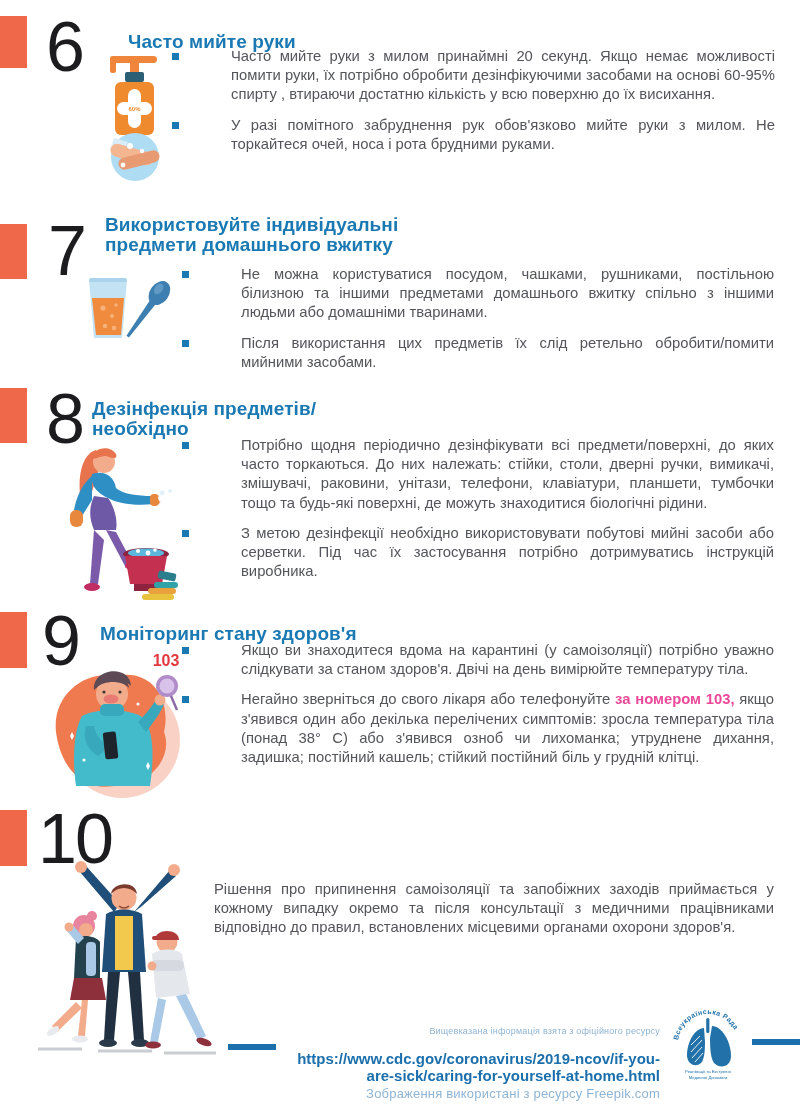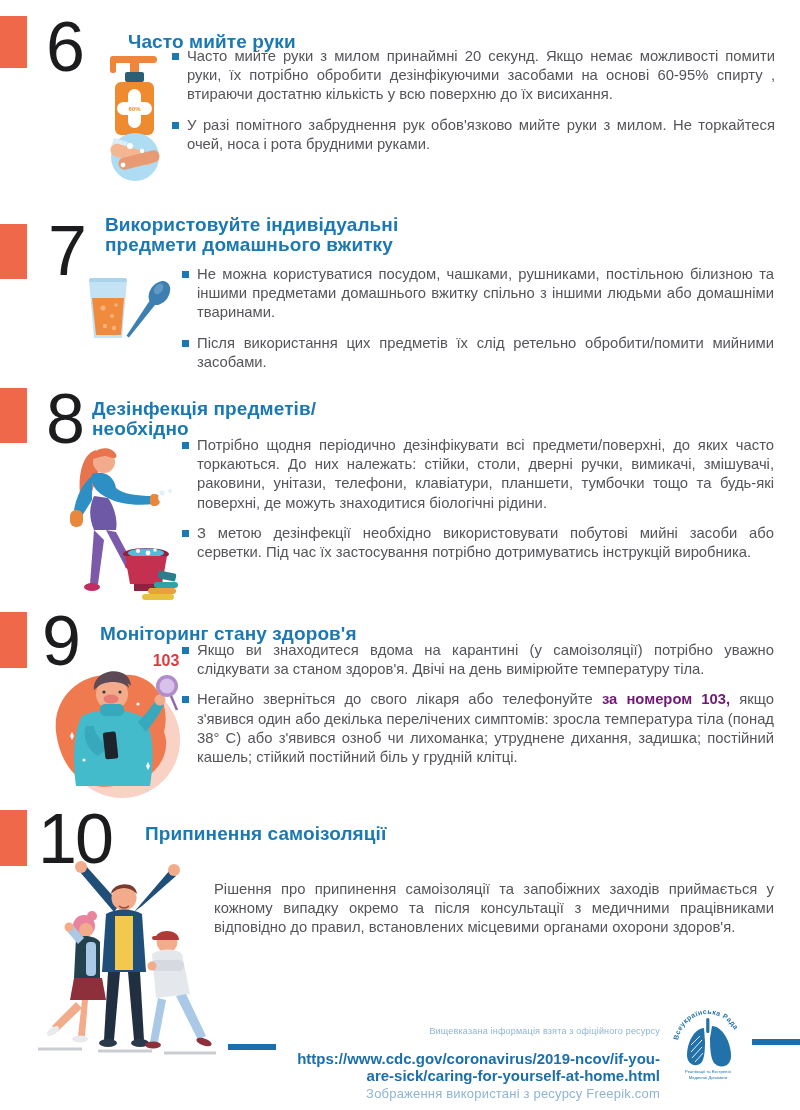--- a/index.html
+++ b/index.html
@@ -12,25 +12,25 @@
   .bar { position:absolute; left:0; width:27px; background:#F0684A; }
   .num {
     position:absolute; color:#1c1c1e; font-size:70px; font-weight:300;
     line-height:0.95; letter-spacing:-2px; font-family:"Liberation Sans", sans-serif;
   }
   .heading {
     position:absolute; color:#1A79B3; font-weight:bold; font-size:19px;
     line-height:1.07; letter-spacing:0.1px;margin-top:8px;
   }
   .content { position:absolute; color:#54555A; font-size:14.8px; line-height:1.3; text-align:justify; }
-  .bullet { display:flex; margin-bottom:11px; }
+  .bullet { display:flex; margin-bottom:11px;gap:44px; }
   .bullet:last-child { margin-bottom:0; }
   .sq { flex:none; width:7px; height:7px; background:#1A79B3; margin:6px 8px 0 0; }
   .btxt { flex:1; }
-  .btxt b { color:#701a75; }
+  .btxt b { color:#ec4899; }
   .illu { position:absolute; }
   .footer-line { position:absolute; height:6px; background:#1B6FAC; }
   .footer-text { position:absolute; left:280px; top:1026px; width:380px; text-align:right; }
   .f-note { font-size:9px; color:#8FB4D4; letter-spacing:0.2px; }
   .f-url { font-size:15px; font-weight:bold; color:#1B6FAC; margin-top:14px; }
   .f-credit { font-size:13px; color:#8FB4D4; margin-top:2px; letter-spacing:0.2px; }
 </style>
 </head>
 <body>
 
@@ -187,23 +187,20 @@
       <span class="btxt">Якщо ви знаходитеся вдома на карантині (у самоізоляції) потрібно уважно слідкувати за станом здоров'я. Двічі на день вимірюйте температуру тіла.</span>
     </div>
     <div class="bullet">
       <span class="sq"></span>
       <span class="btxt"><span>Негайно зверніться до свого лікаря або телефонуйте </span><b>за номером 103,</b><span> якщо з'явився один або декілька перелічених симптомів: зросла температура тіла (понад 38° С) або з'явився озноб чи лихоманка; утруднене дихання, задишка; постійний кашель; стійкий постійний біль у грудній клітці.</span></span>
     </div>
   </div>
 
   <div class="bar" style="top:810px;height:56px;"></div>
   <div class="num" style="left:38px;top:806px;">10</div>
-  <div class="heading" style="left:145px;top:816px;">
-    <div>Припинення самоізоляції</div>
-  </div>
   <svg class="illu" style="left:24px;top:850px;" width="200" height="205" viewBox="0 0 200 205">
     <path d="M90,62 L56,22 L62,16 L96,54 Z" fill="#1F4E79"></path>
     <path d="M110,62 L146,20 L152,26 L118,56 Z" fill="#1F4E79"></path>
     <circle cx="57" cy="17" r="6" fill="#F3AC8B"></circle>
     <circle cx="150" cy="20" r="6" fill="#F3AC8B"></circle>
     <circle cx="100" cy="48" r="12.5" fill="#F3AC8B"></circle>
     <path d="M87,44 C88,32 112,30 113,44 C106,36 94,36 87,44 Z" fill="#7A3B2E"></path>
     <path d="M95,56 Q100,60 105,56" stroke="#8E4A3A" stroke-width="1.6" fill="none"></path>
     <path d="M82,64 C92,58 108,58 118,64 L122,122 L78,122 Z" fill="#1F4E79"></path>
     <rect x="91" y="66" width="18" height="54" fill="#F2C94C"></rect>

